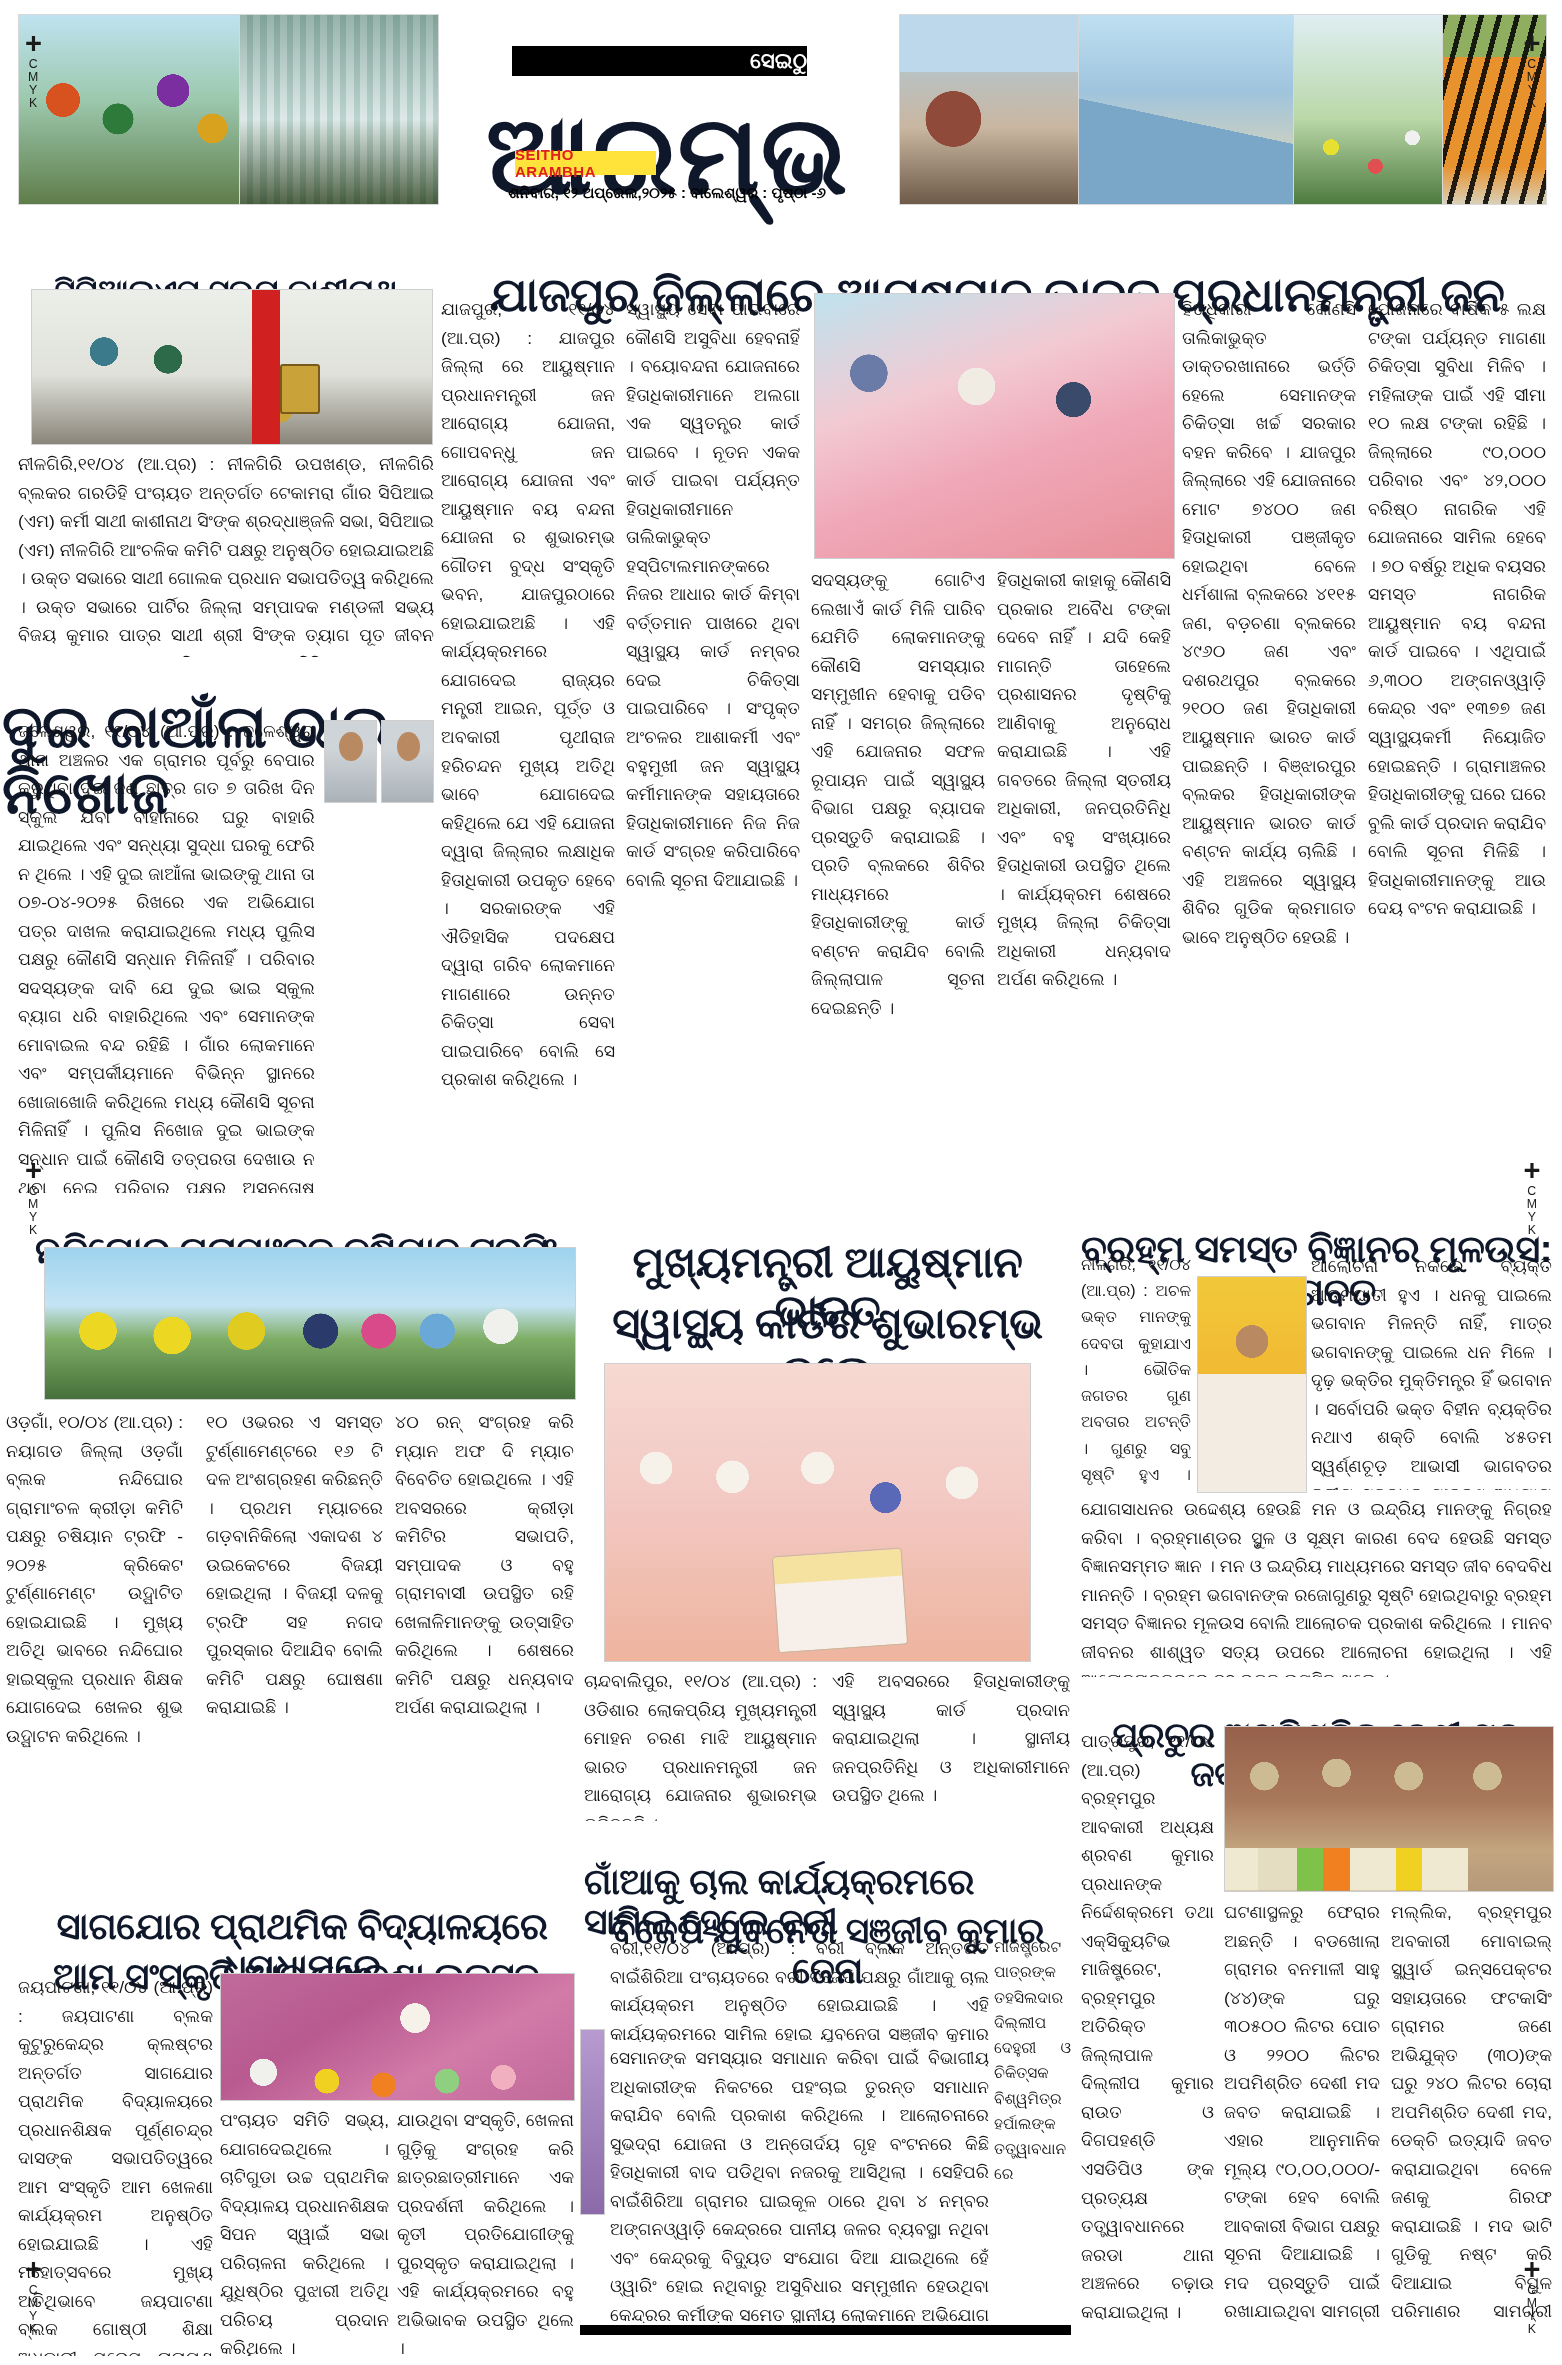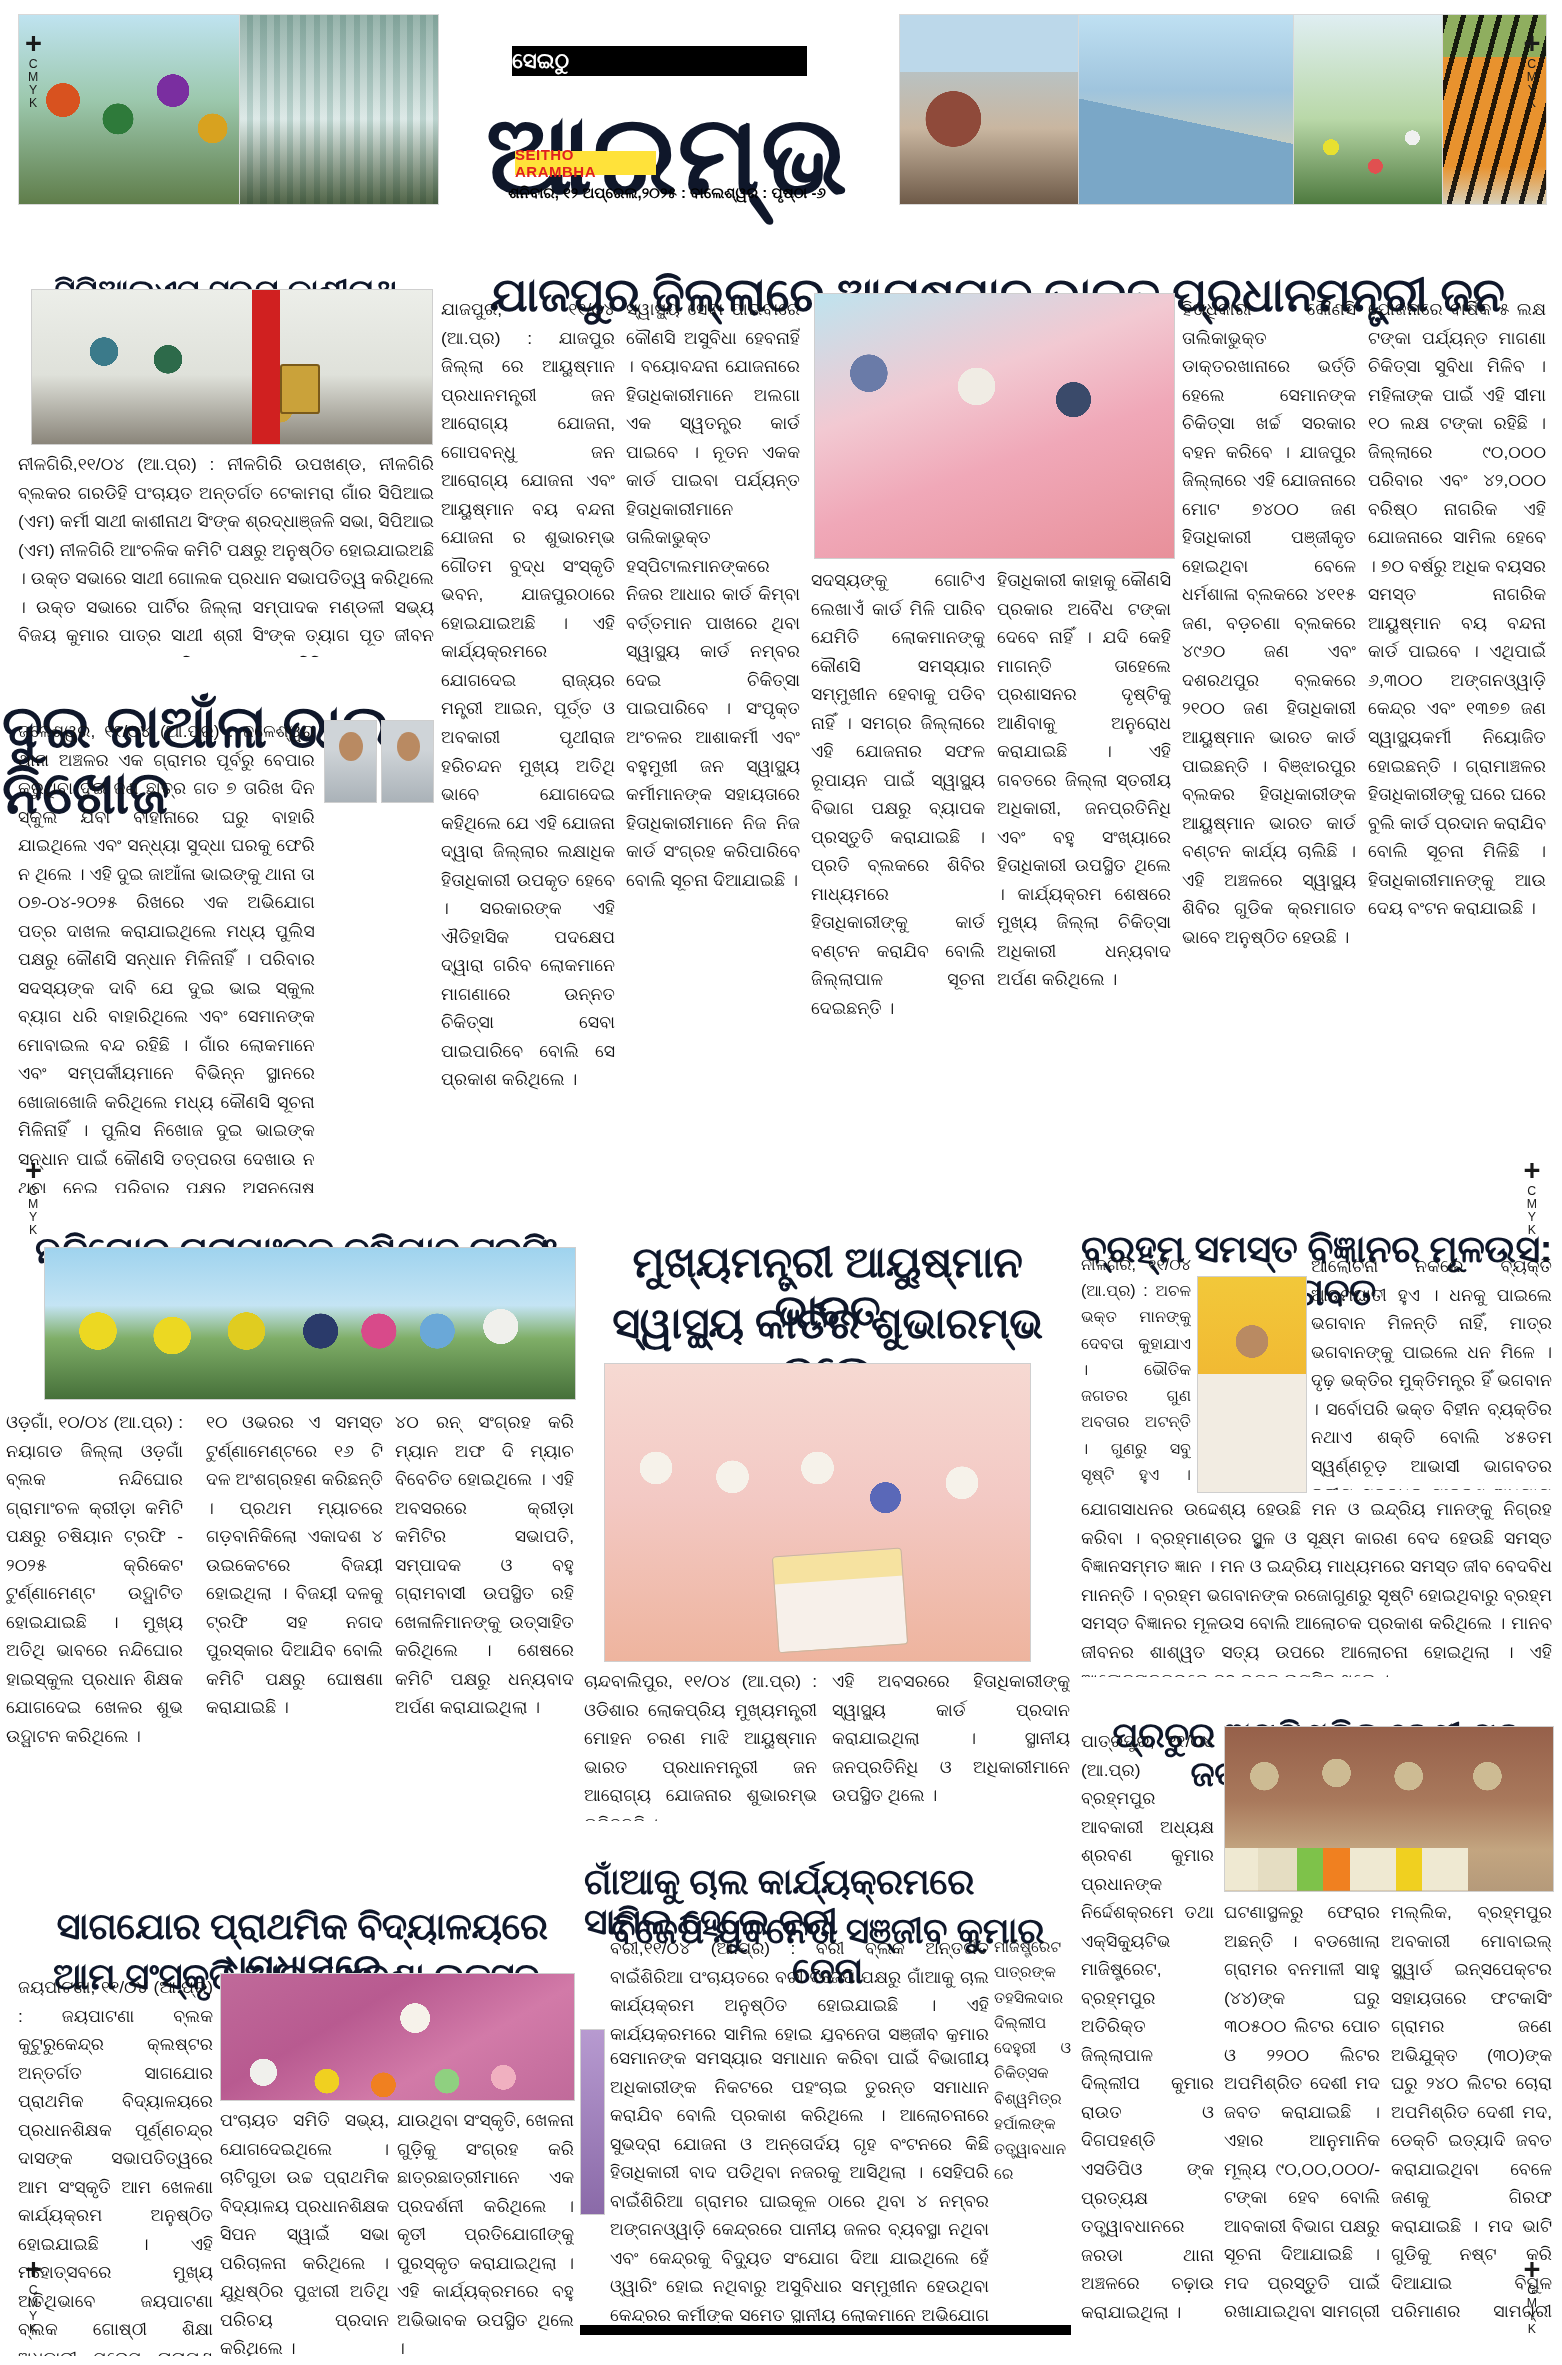--- a/index.html
+++ b/index.html
@@ -11,21 +11,21 @@
   .abs{position:absolute;}
   .headline{font-weight:bold;color:#0f172a;line-height:1.12;letter-spacing:-0.5px;margin-top:34px;}
   .bodycol{
     font-size:17.4px;line-height:1.64;text-align:justify;overflow:hidden;
     word-break:break-word;color:#111;
   }
   .photo{overflow:hidden;border:0.5px solid #cfcfcf;}
   .blob{position:absolute;border-radius:50%;}
   
   .m-strip{border:0.5px solid #d8d8d8;}
-  .logo-bar{background:#000;color:#fff;display:flex;align-items:center;justify-content:flex-start;}
+  .logo-bar{background:#000;color:#fff;display:flex;align-items:center;justify-content:flex-end;}
   .logo-sub{background:#ffe23a;color:#e02020;font-weight:bold;display:flex;align-items:center;justify-content:center;}
   .regmark{width:36px;text-align:center;color:#1a1a1a;line-height:1.05;}
   .regmark .cross{font-size:29px;font-weight:bold;display:block;}
   .regmark .letters{font-size:12.3px;letter-spacing:0.5px;display:block;white-space:pre-line;}
   .rule{background:#000;}
   
   .ph-dancers{background:
     radial-gradient(circle 28px at 20% 45%, #d8521f 0 60%, transparent 61%),
     radial-gradient(circle 25.6px at 45% 55%, #2e7a3a 0 60%, transparent 61%),
     radial-gradient(circle 27px at 70% 40%, #7a2ea0 0 60%, transparent 61%),

